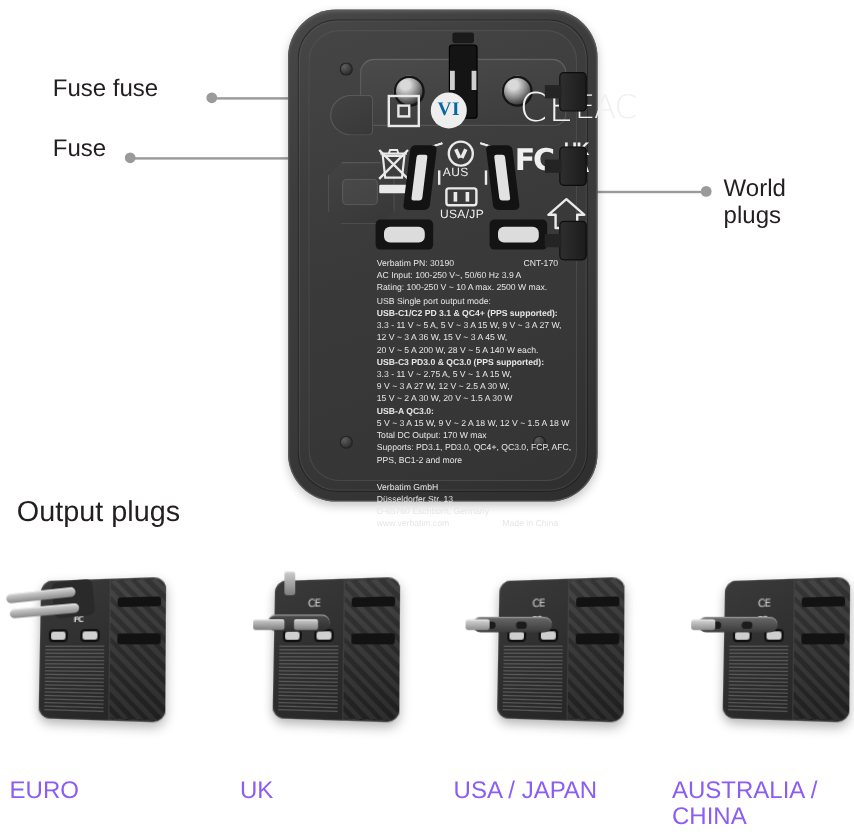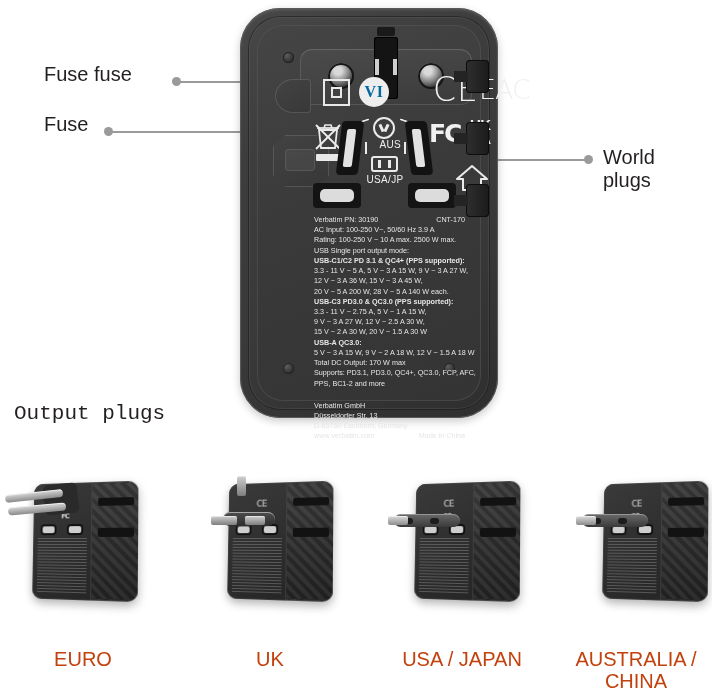--- a/index.html
+++ b/index.html
@@ -14,21 +14,21 @@
 
   
   .callout { position: absolute; font-size: 20px; color: #231f20; white-space: pre-line; line-height: 1.15; }
   #lbl-spare-fuse { left: 44px; top: 63px; }
   #lbl-fuse       { left: 44px; top: 113px; }
   #lbl-world-plugs{ left: 603px; top: 146px; }
 
   .leader { position: absolute; height: 2px; background: #9a9a9a; }
   .dot { position: absolute; width: 9px; height: 9px; border-radius: 50%; background: #9a9a9a; }
 
-  #sect-output-plugs { position: absolute; left: 14px; top: 402px; font-size: 21px; color: #231f20; font-family: Liberation Mono, monospace; }
+  #sect-output-plugs { position: absolute; left: 14px; top: 413px; font-size: 24px; color: #231f20; }
 
   
   #device {
     position: absolute; left: 240px; top: 8px;
     width: 258px; height: 410px;
     background: linear-gradient(150deg,#484848 0%, #3d3d3d 28%, #393939 62%, #2e2e2e 100%);
     border-radius: 40px;
     box-shadow: inset 0 0 0 1px #5a5a5a, inset 0 2px 3px rgba(255,255,255,.13),
                 0 3px 8px rgba(0,0,0,.22);
   }
@@ -132,21 +132,21 @@
   
   #sel-aus-circle {
     position: absolute; left: 116px; top: 92px; width: 22px; height: 22px; border-radius: 50%;
     border: 2px solid #eaeaea;
   }
   #sel-aus-circle::before, #sel-aus-circle::after {
     content:""; position: absolute; width: 3px; height: 8px; background: #eaeaea; top: 5px;
   }
   #sel-aus-circle::before { left: 5px; transform: rotate(-25deg); }
   #sel-aus-circle::after  { right: 5px; transform: rotate(25deg); }
-  #lbl-aus { position: absolute; left: 112px; top: 114px; width: 32px; text-align: right;
+  #lbl-aus { position: absolute; left: 112px; top: 114px; width: 32px; text-align: left;
              color: #efefef; font-size: 10px; letter-spacing: .3px; }
   #sel-usa-box {
     position: absolute; left: 114px; top: 131px; width: 27px; height: 16px; border-radius: 3px;
     border: 2px solid #eaeaea;
   }
   #sel-usa-box::before, #sel-usa-box::after {
     content:""; position: absolute; width: 3px; height: 8px; background: #eaeaea; top: 2px;
   }
   #sel-usa-box::before { left: 5px; }
   #sel-usa-box::after  { right: 5px; }
@@ -284,22 +284,22 @@
   
   .flat-prong { position: absolute; background: linear-gradient(180deg,#dcdcdc,#8d8d8d);
                 border-radius: 2px; box-shadow: inset 0 1px 0 rgba(255,255,255,.55); }
   .prong-bar { position: absolute; left: 4px; top: 42px; width: 66px; height: 13px;
                background: linear-gradient(180deg,#6a6a6a,#3a3a3a); border-radius: 7px;
                box-shadow: inset 0 1px 0 rgba(255,255,255,.3); }
   .prong-hole { position: absolute; top: 46px; width: 9px; height: 6px; border-radius: 3px;
                 background: #1c1c1c; }
 
   .caption {
-    position: absolute; top: 648px; font-size: 20px; color: #c2410c;
-    text-align: center; line-height: 1.1;
+    position: absolute; top: 648px; font-size: 20px; color: #8b5cf6;
+    line-height: 1.1;
   }
   #cap-euro { left: 8px;   width: 150px; }
   #cap-uk   { left: 200px; width: 140px; }
   #cap-usa  { left: 378px; width: 168px; }
   #cap-aus  { left: 560px; width: 152px; }
 </style>
 </head>
 <body>
 
 <div class="callout" id="lbl-spare-fuse">Fuse fuse</div>

